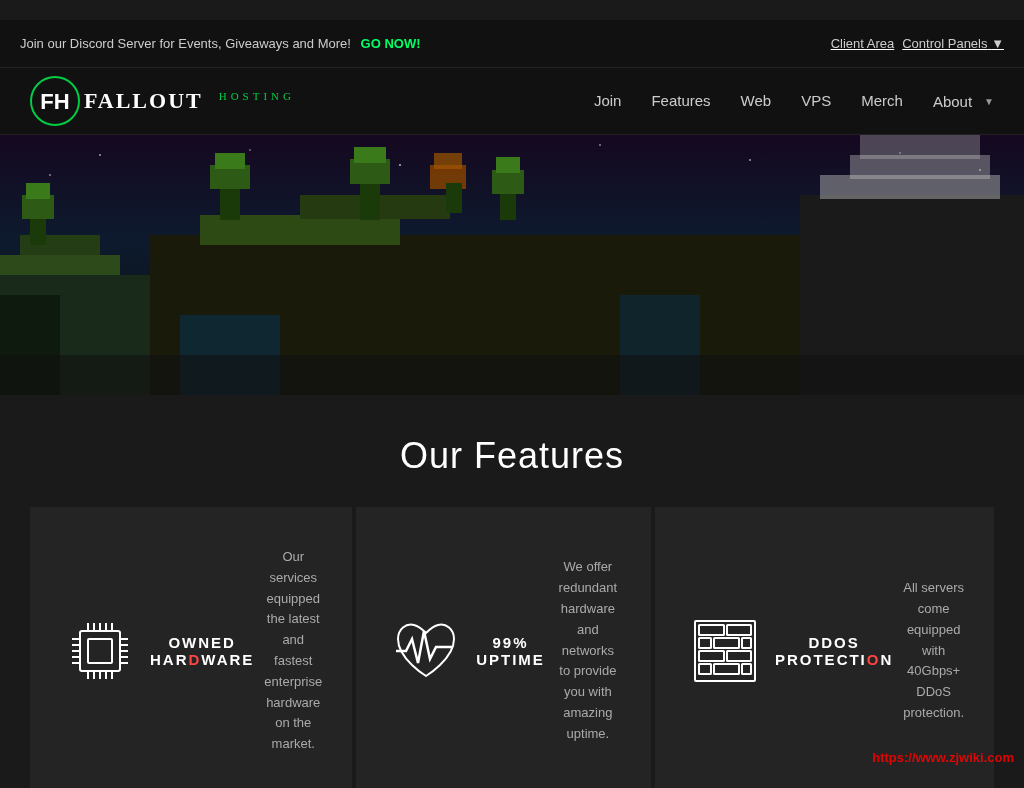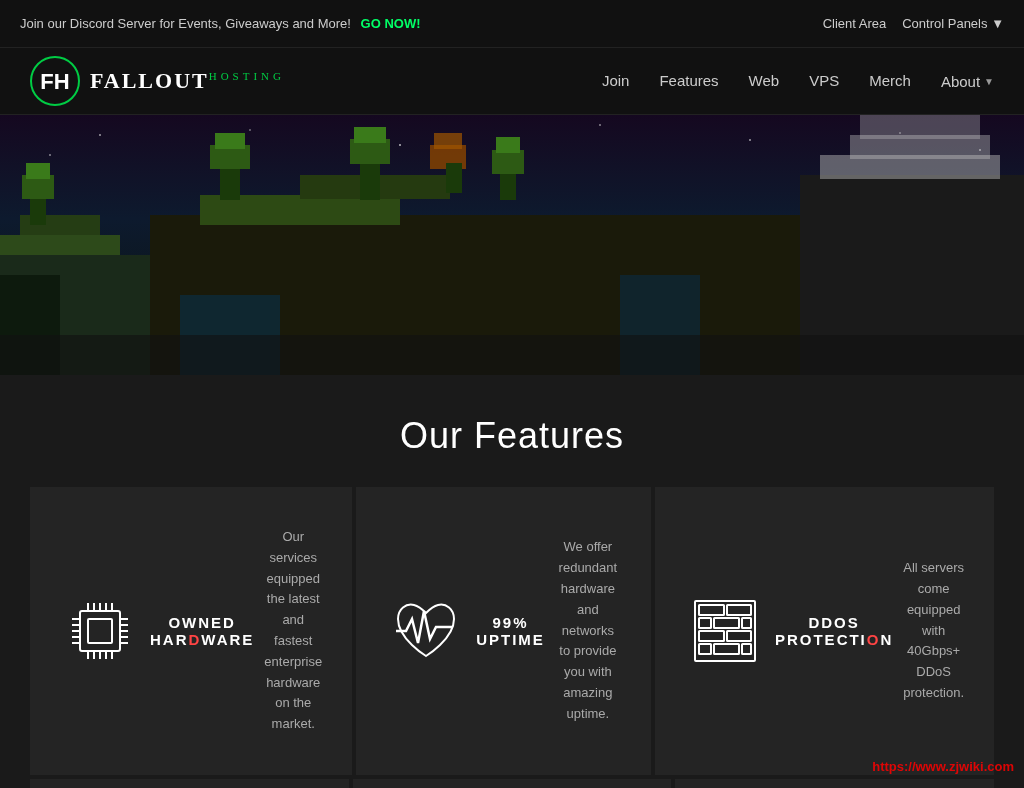--- a/index.html
+++ b/index.html
@@ -7,39 +7,40 @@
 
     
     .announcement-bar {
       background: #111;
       display: flex;
       justify-content: space-between;
       align-items: center;
       padding: 16px 20px;
       font-size: 13px;
       border-bottom: 1px solid #222;
+      margin-top: 20px;
     }
     .announcement-bar .left { color: #ccc; }
     .announcement-bar .left .go-now { color: #00ff66; font-weight: bold; cursor: pointer; margin-left: 6px; }
-    .announcement-bar .right { display: flex; gap: 16px; }
+    .announcement-bar .right { display: flex; gap: 8px; text-decoration: underline; }
     .announcement-bar .right a { color: #ccc; text-decoration: none; font-size: 13px; cursor: pointer; }
 
     
     .main-nav {
       background: #111;
       display: flex;
       justify-content: space-between;
       align-items: center;
       padding: 8px 30px;
       border-bottom: 1px solid #222;
     }
     .logo-area {
       display: flex;
       align-items: center;
-      gap: 10px;
+      gap: 4px;
     }
     .logo-icon {
       width: 50px;
       height: 50px;
     }
     .logo-text {
       display: flex;
       flex-direction: row;
       font-family: Liberation Serif, serif;
     }
@@ -47,34 +48,35 @@
       font-size: 22px;
       font-weight: 900;
       color: #fff;
       letter-spacing: 2px;
       line-height: 1;
     }
     .logo-text .hosting {
       font-size: 11px;
       color: #00cc44;
       letter-spacing: 4px;
+      margin-left: 16px;
     }
     .nav-links {
       display: flex;
       align-items: center;
       gap: 30px;
       list-style: none;
     }
     .nav-links li a {
       color: #ccc;
       text-decoration: none;
       font-size: 15px;
       cursor: pointer;
     }
-    .nav-links .about-link { display: flex; align-items: center; gap: 4px; }
+    .nav-links .about-link { display: flex; align-items: center; gap: 12px; }
     .nav-links .about-link .caret { font-size: 10px; color: #999; }
 
     
     .hero {
       width: 100%;
       height: 260px;
       background: #0a0a0a;
       position: relative;
       overflow: hidden;
     }
@@ -159,21 +161,21 @@
       display: flex;
       flex-direction: column;
       align-items: center;
       gap: 16px;
       min-height: 120px;
     }
 
     
     .watermark {
       position: fixed;
-      bottom: 14px;
+      bottom: 23px;
       right: 10px;
       color: #ff0000;
       font-size: 13px;
       font-weight: bold;
       opacity: 0.85;
     }
   </style>
 </head>
 <body>
 

